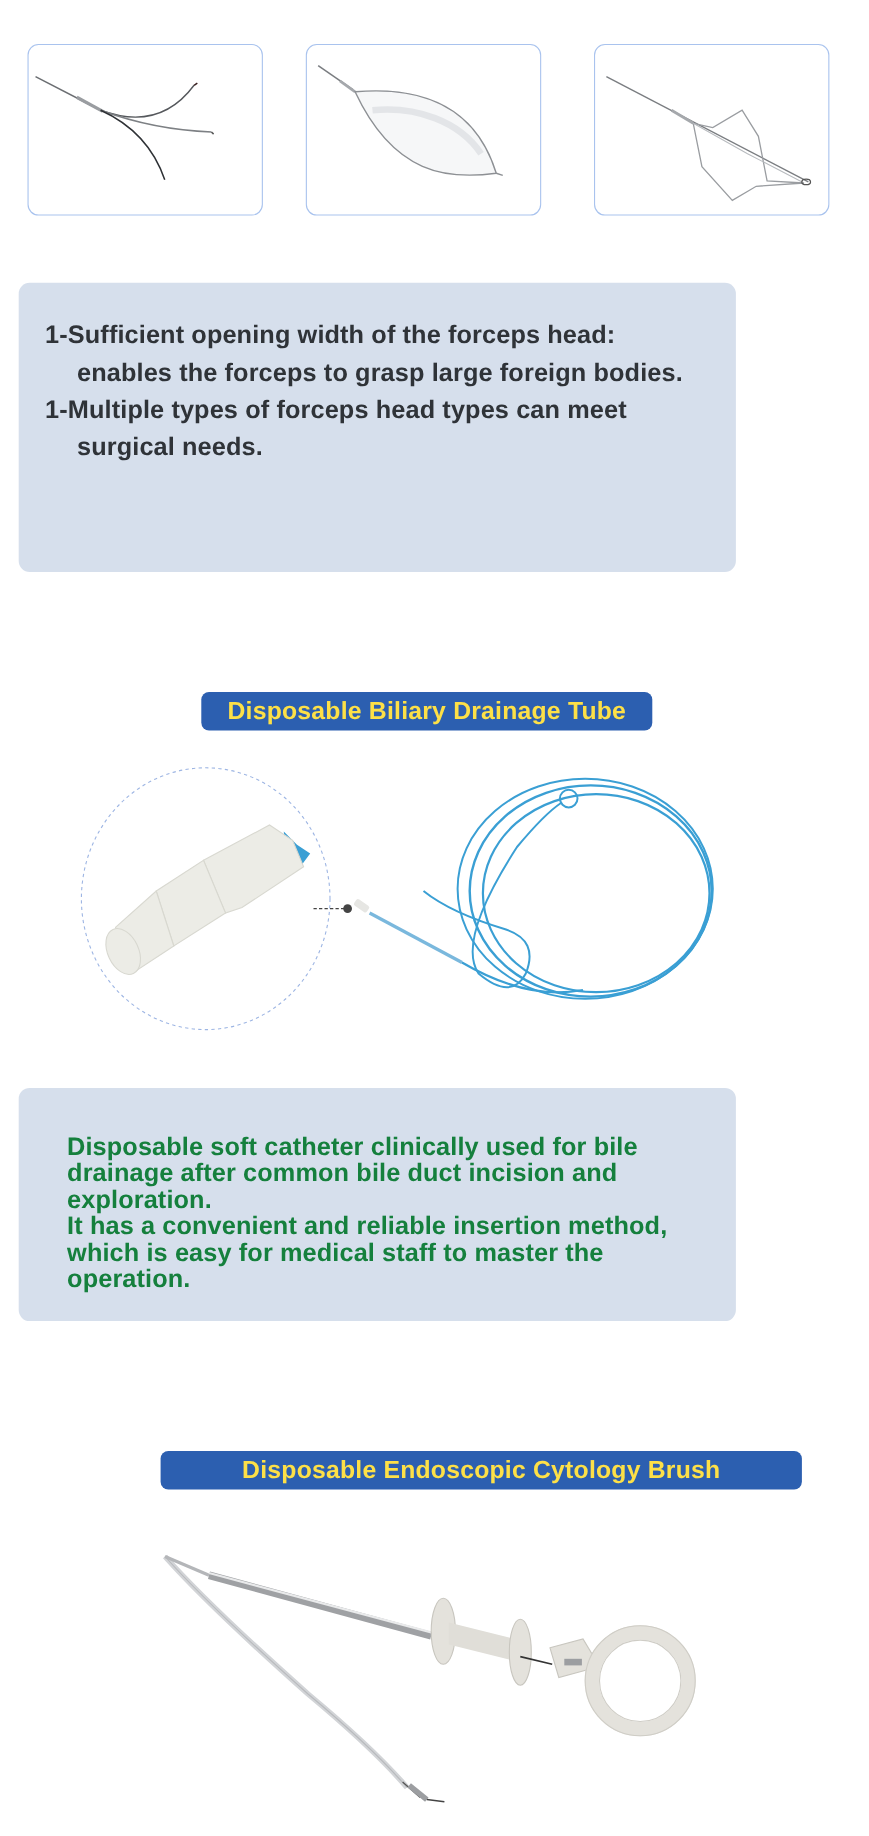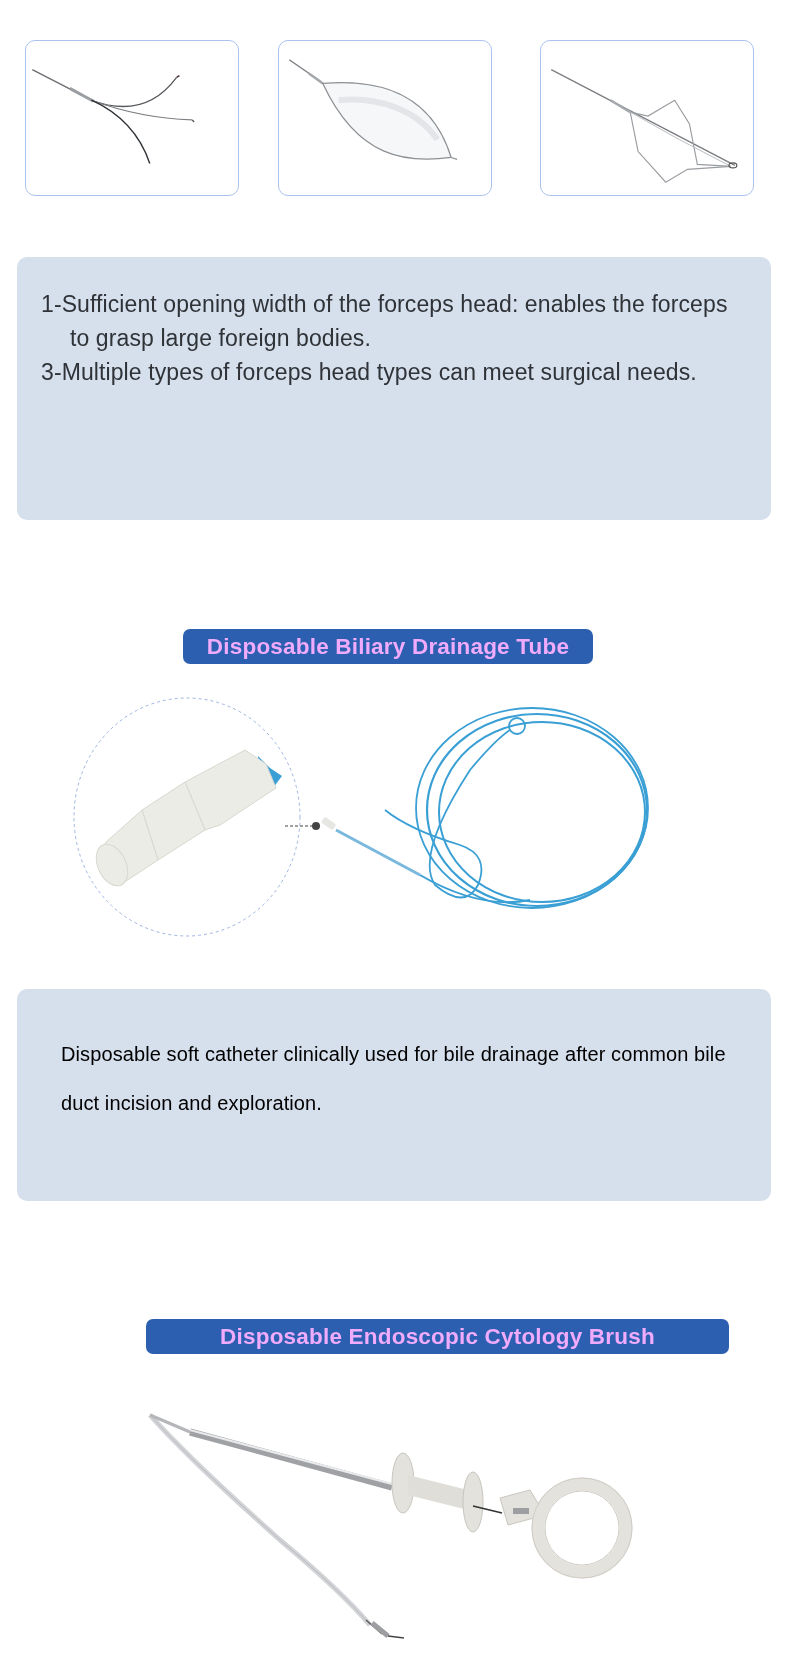--- a/index.html
+++ b/index.html
@@ -6,34 +6,34 @@
   html, body { width: 790px; height: 1669px; background: #ffffff; overflow: hidden; }
   body { position: relative; font-family: "Liberation Sans", "DejaVu Sans", sans-serif; color: #2f3338; }
 
   .thumb {
     position: absolute; top: 40px; width: 214px; height: 156px;
     border: 1.5px solid #a9c3ee; border-radius: 10px; background: #fff; overflow: hidden;
   }
   .thumb svg { width: 100%; height: 100%; display: block; }
 
   .panel {
-    position: absolute; left: 17px; width: 754px;
-    background: #d6dfec; border-radius: 10px;
+    position: absolute; left: 17px; width: 652px;
+    background: #d6dfec; border-radius: 10px; font-weight: bold;
   }
   .panel-1 { top: 257px; height: 263px; padding: 30px 20px 0 24px; }
   .panel-2 { top: 989px; height: 212px; padding: 41px 20px 0 44px; }
 
   .feat-line {
     font-size: 23px; line-height: 34px; color: #2f3338; letter-spacing: 0.1px;
     padding-left: 29px; text-indent: -29px;
   }
-  .desc-line { font-size: 20px; line-height: 49px; color: #000000; letter-spacing: 0.1px; }
+  .desc-line { font-size: 23px; line-height: 24px; color: #15803d; letter-spacing: 0.1px; }
 
   .title-badge {
-    position: absolute; background: #2c5fb0; color: #f0abfc;
+    position: absolute; background: #2c5fb0; color: #fde047;
     font-size: 22.5px; font-weight: bold; letter-spacing: 0.2px;
     height: 35px; line-height: 35px; border-radius: 7px; text-align: center;
     white-space: nowrap;
   }
   .badge-1 { left: 183px; top: 629px; width: 410px; }
   .badge-2 { left: 146px; top: 1319px; width: 583px; }
 
   .illus { position: absolute; }
   .illus svg { display: block; width: 100%; height: 100%; }
 </style>
@@ -66,21 +66,21 @@
     <line x1="70" y1="60" x2="90" y2="72" stroke="#a5a8ac" stroke-width="2.5"></line>
     <path d="M90 72 L108 76 L135 60 L150 84 L158 125 L192 127" fill="none" stroke="#9a9da1" stroke-width="1.2"></path>
     <path d="M90 72 L98 112 L126 143 L148 130 L192 127" fill="none" stroke="#9a9da1" stroke-width="1.2"></path>
     <path d="M90 72 L140 100 L192 127" fill="none" stroke="#b8bbbf" stroke-width="1"></path>
     <ellipse cx="194" cy="126" rx="4" ry="2.5" fill="none" stroke="#555" stroke-width="1.2"></ellipse>
   </svg>
 </div>
 
 <div class="panel panel-1">
   <p class="feat-line">1-Sufficient opening width of the forceps head: enables the forceps to grasp large foreign bodies.</p>
-  <p class="feat-line">3-Multiple types of forceps head types can meet surgical needs.</p>
+  <p class="feat-line">1-Multiple types of forceps head types can meet surgical needs.</p>
 </div>
 
 <div class="title-badge badge-1">Disposable Biliary Drainage Tube</div>
 
 <div class="illus" style="left:60px; top:680px; width:620px; height:270px;">
   <svg viewBox="0 0 620 270">
 
     <ellipse cx="127" cy="137" rx="113" ry="119" fill="none" stroke="#9db5e3" stroke-width="1" stroke-dasharray="3,3"></ellipse>
 
     <path d="M198 76 L210 88 L222 96 L210 112 L200 104 Z" fill="#3a9fd4"></path>
@@ -103,20 +103,21 @@
     <ellipse cx="472" cy="128" rx="116" ry="100" fill="none" stroke="#3a9fd4" stroke-width="1.8"></ellipse>
     <path d="M360 195 Q420 230 470 220" stroke="#3a9fd4" stroke-width="2" fill="none"></path>
 
     <path d="M325 130 Q350 150 400 165 Q430 175 418 205 Q405 230 375 205 Q355 175 410 90 Q435 60 450 50" fill="none" stroke="#3a9fd4" stroke-width="1.8"></path>
     <circle cx="457" cy="46" r="8" fill="none" stroke="#3a9fd4" stroke-width="1.8"></circle>
   </svg>
 </div>
 
 <div class="panel panel-2">
   <p class="desc-line">Disposable soft catheter clinically used for bile drainage after common bile duct incision and exploration.</p>
+  <p class="desc-line">It has a convenient and reliable insertion method, which is easy for medical staff to master the operation.</p>
 </div>
 
 <div class="title-badge badge-2">Disposable Endoscopic Cytology Brush</div>
 
 <div class="illus" style="left:130px; top:1380px; width:520px; height:289px;">
   <svg viewBox="0 0 520 289">
 
     <path d="M20 35 Q60 80 150 160 Q210 210 240 245" fill="none" stroke="#d2d4d7" stroke-width="5"></path>
     <path d="M20 35 Q60 80 150 160 Q210 210 240 245" fill="none" stroke="#b8babd" stroke-width="1"></path>
 

